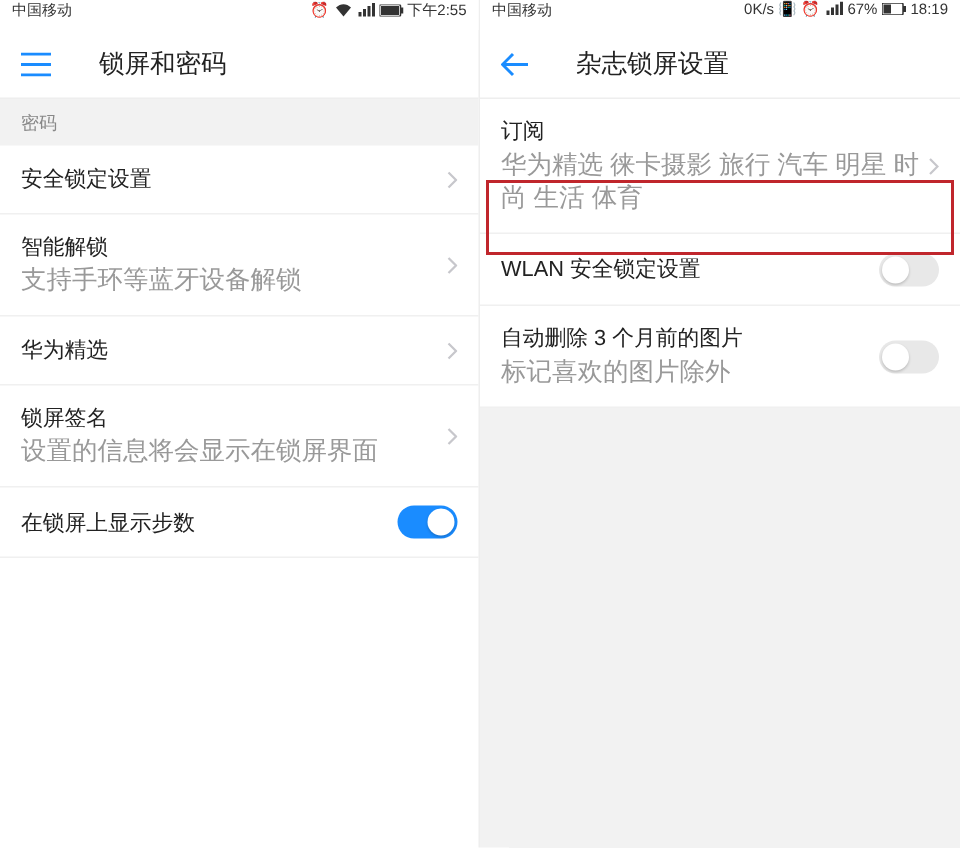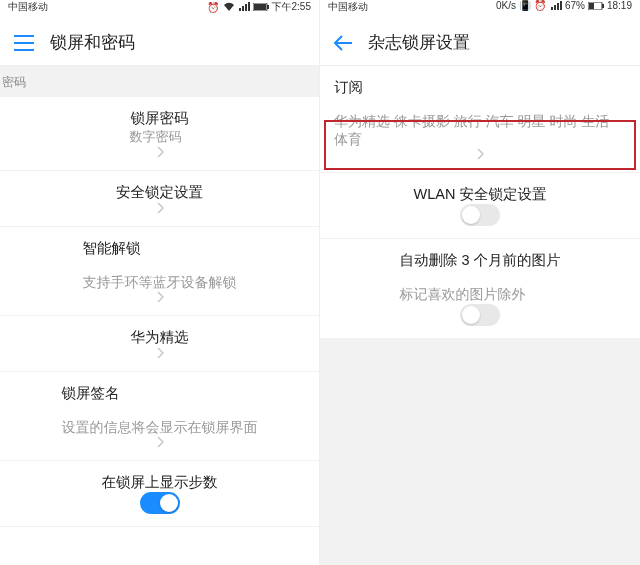--- a/index.html
+++ b/index.html
@@ -25,44 +25,43 @@
     }
     .statusbar .sb-left { display: flex; align-items: center; gap: 4px; }
     .statusbar .sb-right { display: flex; align-items: center; gap: 3px; }
     .sb-icon { display: inline-flex; }
     .titlebar {
       height: 46px;
       display: flex;
       align-items: center;
       padding: 0 14px;
       border-bottom: 1px solid #eee;
-      gap: 16px;
+      gap: 32px;
     }
     .titlebar .title { font-size: 17px; color: #222; font-weight: 500; }
     .hamburger { color: #1a8cff; display: inline-flex; }
     .backbtn { color: #1a8cff; display: inline-flex; }
     .section-header {
       background: #f2f2f2;
       color: #888;
       font-size: 12px;
-      padding: 8px 2px 6px;
+      padding: 8px 14px 6px;
     }
     .row {
       display: flex;
       align-items: center;
       padding: 12px 14px;
       border-bottom: 1px solid #f0f0f0;
       position: relative;
       min-height: 46px;
-      flex-direction: column;
     }
     .row.tall { min-height: 56px; }
     .row .label-col { flex: 1; display: flex; flex-direction: column; }
     .row .label-main { font-size: 14.5px; color: #222; }
-    .row .label-sub { font-size: 14px; color: #999; margin-top: 15px; line-height: 1.3; }
+    .row .label-sub { font-size: 17px; color: #999; margin-top: 2px; line-height: 1.3; }
     .row .value-right { font-size: 13px; color: #999; margin-right: 8px; }
     .chevron { color: #c7c7cc; display: inline-flex; }
     .toggle {
       width: 40px; height: 22px; border-radius: 11px; position: relative;
       background: #d4d4d4; transition: .2s;
     }
     .toggle::after {
       content: ""; position: absolute; top: 2px; left: 2px;
       width: 18px; height: 18px; background: #fff; border-radius: 50%;
       box-shadow: 0 1px 2px rgba(0,0,0,.2);
@@ -122,31 +121,20 @@
     <span class="hamburger">
       <svg width="20" height="16" viewBox="0 0 20 16">
           <path d="M0 1h20M0 8h20M0 15h20" stroke="#1a8cff" stroke-width="2"></path>
         </svg>
     </span>
     <span class="title">锁屏和密码</span>
   </div>
 
   <div class="section-header">密码</div>
 
-  <div class="row">
-    <div class="label-col">
-        <span class="label-main">锁屏密码</span>
-      </div>
-    <span class="value-right">数字密码</span>
-    <span class="chevron">
-        <svg width="8" height="12" viewBox="0 0 8 12">
-          <path d="M2 1l5 5-5 5" fill="none" stroke="#c7c7cc" stroke-width="1.5"></path>
-        </svg>
-      </span>
-  </div>
 
   <div class="row">
     <div class="label-col">
         <span class="label-main">安全锁定设置</span>
       </div>
     <span class="chevron">
         <svg width="8" height="12" viewBox="0 0 8 12">
           <path d="M2 1l5 5-5 5" fill="none" stroke="#c7c7cc" stroke-width="1.5"></path>
         </svg>
       </span>

